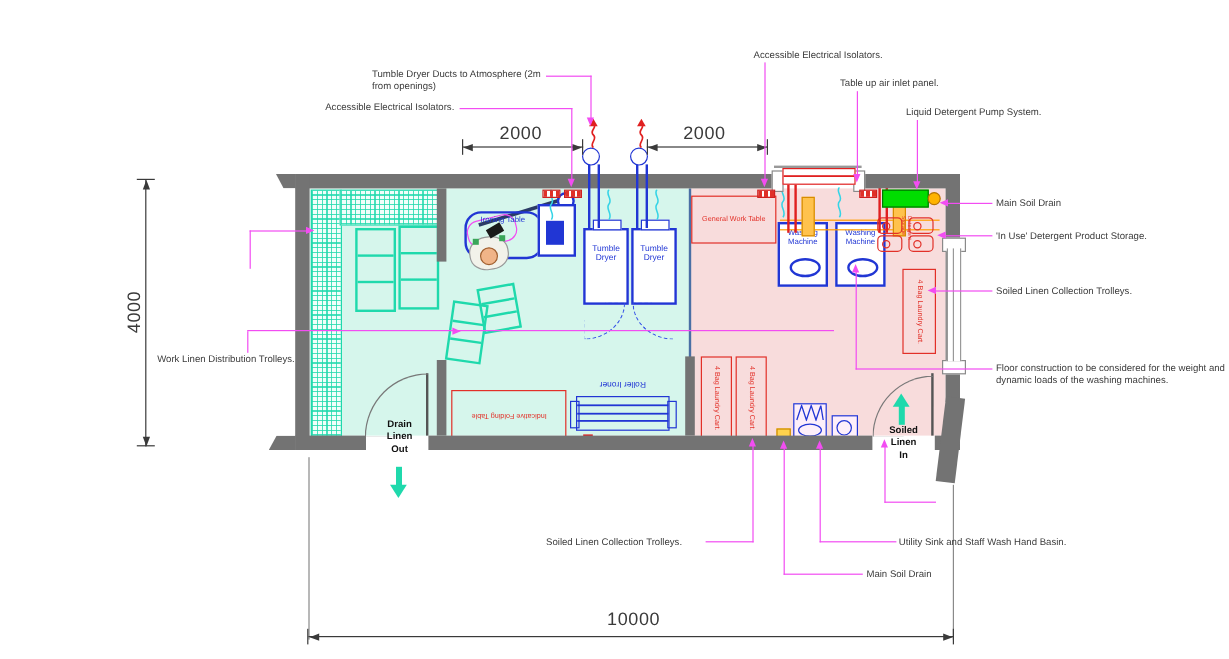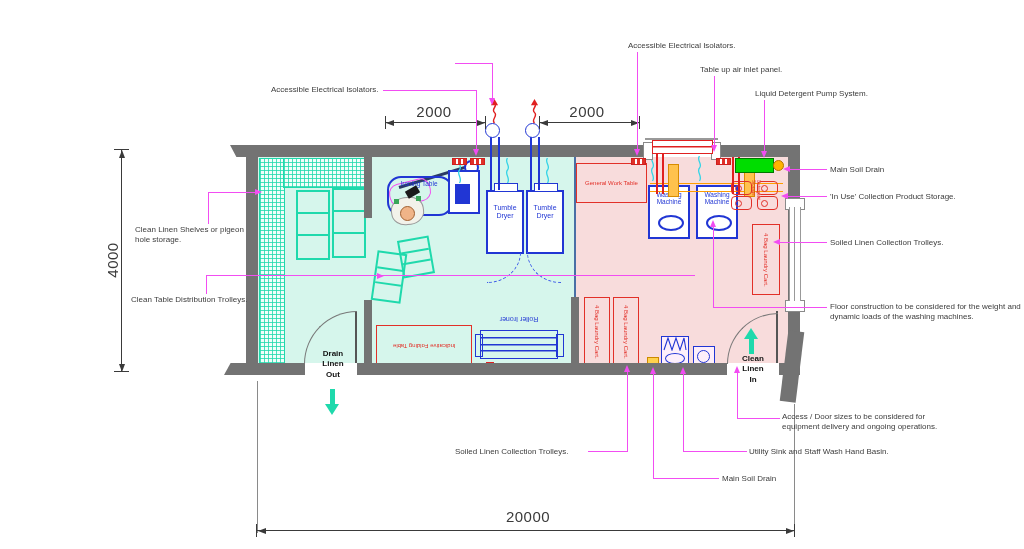--- a/index.html
+++ b/index.html
@@ -210,21 +210,21 @@
 
   <div class="boldtxt" style="left:310px;top:349px;width:46px">
     <div>Drain</div>
     <div>Linen</div>
     <div>Out</div>
   </div>
   <div class="abs" style="left:330px;top:389px;width:5px;height:16px;background:#1fd9ac;z-index:6"></div>
   <div class="tri t-down" style="left:325px;top:404px"></div>
 
   <div class="boldtxt" style="left:730px;top:354px;width:46px">
-    <div>Clean</div>
+    <div>Soiled</div>
     <div>Linen</div>
     <div>In</div>
   </div>
   <div class="tri t-up" style="left:744px;top:328px"></div>
   <div class="abs" style="left:749px;top:338px;width:5px;height:16px;background:#1fd9ac;z-index:6"></div>
 
   <div class="dimline" style="left:121px;top:150px;width:1.2px;height:222px"></div>
   <div class="dimline" style="left:114px;top:149px;width:15px;height:1.2px"></div>
   <div class="dimline" style="left:114px;top:371px;width:15px;height:1.2px"></div>
   <div class="tri k-up" style="left:118.5px;top:150px"></div>
@@ -244,21 +244,21 @@
   <div class="tri k-left" style="left:540px;top:119.5px"></div>
   <div class="dimtxt" style="left:561px;top:103px;width:52px">2000</div>
 
   <div class="ext" style="left:257px;top:381px;width:1px;height:152px"></div>
   <div class="ext" style="left:794px;top:404px;width:1px;height:129px"></div>
   <div class="dimline" style="left:257px;top:530px;width:538px;height:1.2px"></div>
   <div class="dimline" style="left:256px;top:524px;width:1.2px;height:13px"></div>
   <div class="dimline" style="left:794px;top:524px;width:1.2px;height:13px"></div>
   <div class="tri k-left" style="left:258px;top:527.5px"></div>
   <div class="tri k-right" style="left:786px;top:527.5px"></div>
-  <div class="dimtxt" style="left:498px;top:508px;width:60px">20000</div>
+  <div class="dimtxt" style="left:498px;top:508px;width:60px">10000</div>
 
   <div class="ld" style="left:455px;top:63px;width:38px;height:1.2px"></div>
   <div class="ld" style="left:492px;top:63px;width:1.2px;height:36px"></div>
   <div class="tri m-down" style="left:489px;top:98px"></div>
 
   <div class="ld" style="left:383px;top:90px;width:94px;height:1.2px"></div>
   <div class="ld" style="left:476px;top:90px;width:1.2px;height:60px"></div>
   <div class="tri m-down" style="left:473px;top:149px"></div>
 
   <div class="ld" style="left:637px;top:52px;width:1.2px;height:98px"></div>
@@ -300,28 +300,27 @@
   <div class="tri m-up" style="left:624px;top:365px"></div>
 
   <div class="ld" style="left:208px;top:192px;width:1.2px;height:32px"></div>
   <div class="ld" style="left:208px;top:192px;width:48px;height:1.2px"></div>
   <div class="tri m-right" style="left:255px;top:189px"></div>
 
   <div class="ld" style="left:206px;top:276px;width:1.2px;height:18px"></div>
   <div class="ld" style="left:206px;top:275px;width:489px;height:1.4px"></div>
   <div class="tri m-right" style="left:377px;top:272.5px"></div>
 
+  <div class="lbl" style="left:310px;top:57px;width:155px">Tumble Dryer Ducts to Atmosphere (2m from openings)</div>
   <div class="lbl" style="left:271px;top:85px;white-space:nowrap">Accessible Electrical Isolators.</div>
   <div class="lbl" style="left:628px;top:41px;white-space:nowrap">Accessible Electrical Isolators.</div>
   <div class="lbl" style="left:700px;top:65px;white-space:nowrap">Table up air inlet panel.</div>
   <div class="lbl" style="left:755px;top:89px;white-space:nowrap">Liquid Detergent Pump System.</div>
   <div class="lbl" style="left:830px;top:165px;white-space:nowrap">Main Soil Drain</div>
-  <div class="lbl" style="left:830px;top:192px;white-space:nowrap">'In Use' Collection Product Storage.</div>
+  <div class="lbl" style="left:830px;top:192px;white-space:nowrap">'In Use' Detergent Product Storage.</div>
   <div class="lbl" style="left:830px;top:238px;white-space:nowrap">Soiled Linen Collection Trolleys.</div>
   <div class="lbl" style="left:830px;top:302px;width:197px">Floor construction to be considered for the weight and dynamic loads of the washing machines.</div>
-  <div class="lbl" style="left:782px;top:412px;width:180px">Access / Door sizes to be considered for equipment delivery and ongoing operations.</div>
   <div class="lbl" style="left:749px;top:447px;white-space:nowrap">Utility Sink and Staff Wash Hand Basin.</div>
   <div class="lbl" style="left:722px;top:474px;white-space:nowrap">Main Soil Drain</div>
   <div class="lbl" style="left:455px;top:447px;white-space:nowrap">Soiled Linen Collection Trolleys.</div>
-  <div class="lbl" style="left:135px;top:225px;width:116px">Clean Linen Shelves or pigeon hole storage.</div>
-  <div class="lbl" style="left:131px;top:295px;white-space:nowrap">Clean Table Distribution Trolleys.</div>
+  <div class="lbl" style="left:131px;top:295px;white-space:nowrap">Work Linen Distribution Trolleys.</div>
 
 </div>
 
 </body></html>

